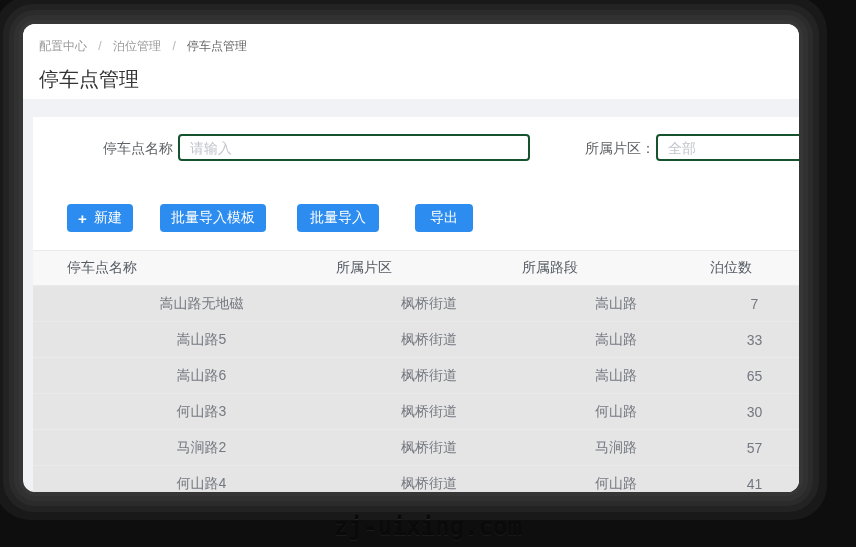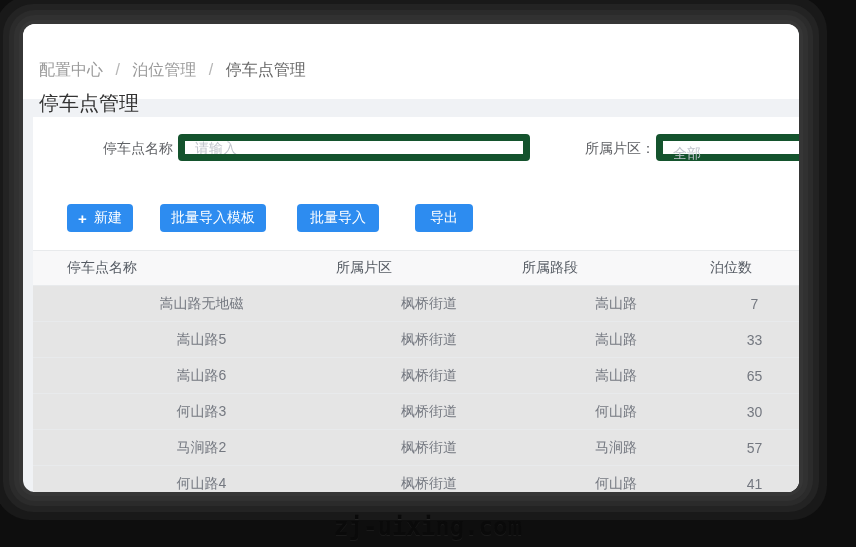--- a/index.html
+++ b/index.html
@@ -48,21 +48,21 @@
     text-shadow: 0 1px 0 rgba(255,255,255,0.05);
     z-index: 3;
   }
 
   
   .page-header {
     background: #ffffff;
     height: 75px;
     padding: 12px 16px 0 16px;
   }
-  .breadcrumb { font-size: 16px; color: #9a9a9a; line-height: 20px; margin-top: 24px; }
+  .breadcrumb { font-size: 12px; color: #9a9a9a; line-height: 20px; }
   .bc-link { color: #999999; cursor: pointer; }
   .bc-sep { color: #b5b5b5; margin: 0 8px; }
   .bc-current { color: #666666; }
   .page-title {
     margin-top: 10px;
     font-size: 20px;
     font-weight: 500;
     color: #333333;
     line-height: 26px;
   }
@@ -82,21 +82,21 @@
     color: #606266;
     line-height: 26px;
     top: 18px;
   }
   .label-name { left: 70px; }
   .label-area { left: 552px; }
   .input, .select {
     position: absolute;
     top: 17px;
     height: 27px;
-    border: 7px solid #14532d;
+    border: 2px solid #14532d;
     border-radius: 4px;
     background: #fff;
     font-size: 14px;
     color: #515a6e;
     padding: 0 10px;
     outline: none;
     font-family: "Liberation Sans", "DejaVu Sans", sans-serif;
   }
   .name-input { left: 145px; width: 352px; }
   .name-input::placeholder { color: #c0c4cc; }

